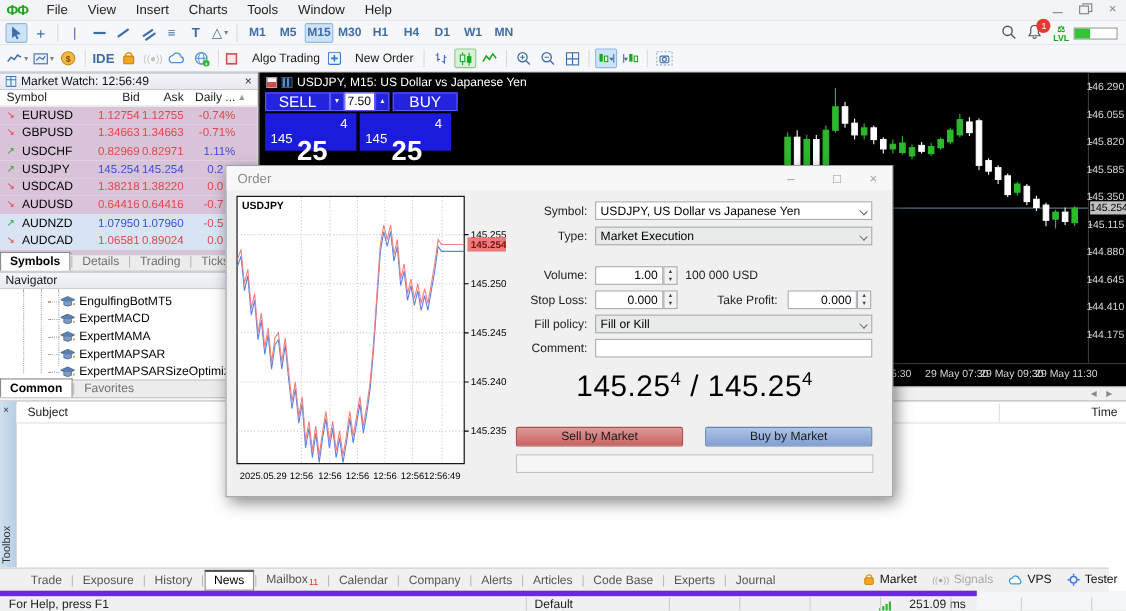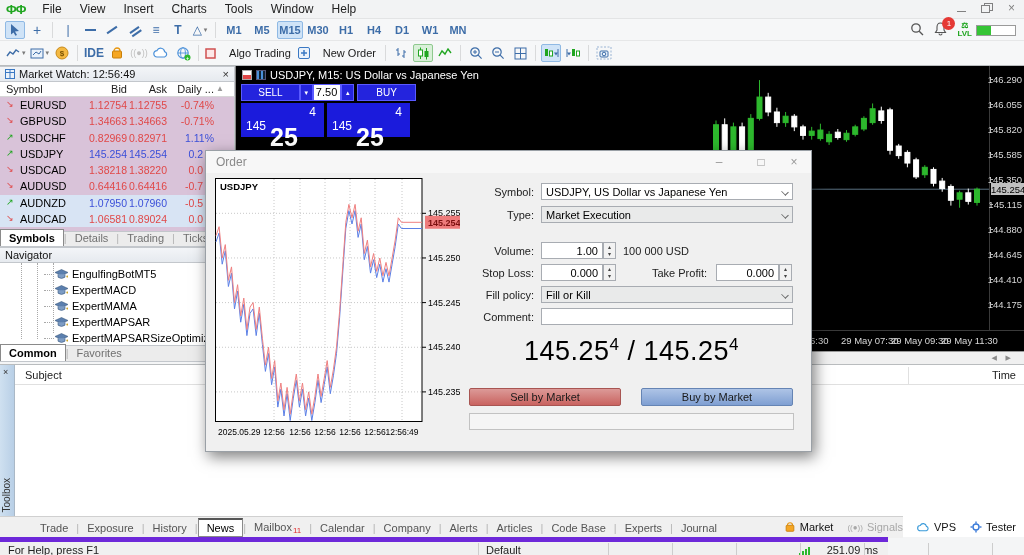--- a/index.html
+++ b/index.html
@@ -87,22 +87,22 @@
   #tb-strip { position:absolute; left:0; top:0; width:15px; height:151px; background:linear-gradient(90deg,#cfe0f0,#b8cfe6);
               border-right:1px solid #aab8c6; }
   #tb-strip-x { position:absolute; top:2px; left:3px; font-size:9px; color:#333; }
   #tb-strip-label { position:absolute; bottom:4px; left:1px; writing-mode:vertical-rl; transform:rotate(180deg);
                     font-size:10px; color:#333; }
   #tb-header { position:absolute; left:15px; top:2px; width:1009px; height:18px; background:#fff;
                border-bottom:1px solid #e0e0e0; }
   #tb-header .col-subject { position:absolute; left:10px; top:2px; color:#222; }
   #tb-header .col-time { position:absolute; right:8px; top:2px; color:#222; }
   #tb-header .coldiv { position:absolute; left:893px; top:0; width:1px; height:17px; background:#e0e0e0; }
-  #tb-tabs { position:absolute; left:0; top:151px; width:903px; height:22px; background:#f0f0f0;
-             border-top:1px solid #d0d0d0; display:flex; align-items:center; padding-left:32px; font-size:11px; color:#555; }
+  #tb-tabs { position:absolute; left:0; top:151px; width:1008px; height:22px; background:#f0f0f0;
+             border-top:1px solid #d0d0d0; display:flex; align-items:center; padding-left:20px; font-size:11px; color:#555; }
   #tb-tabs .ttab { padding:2px 8px; position:relative; }
   #tb-tabs .ttab.active { background:#fff; border:1px solid #8a8a8a; border-top:2px solid #555; color:#000; }
   #tb-tabs .tsep2 { color:#b5b5b5; }
   .mailbadge { color:#e03030; font-size:8px; vertical-align:-2px; margin-left:1px; }
   #tb-right { position:absolute; right:8px; top:151px; height:22px; display:flex; align-items:center; gap:14px;
               font-size:11px; color:#111; }
   #tb-right .dim { color:#a8a8a8; }
   .br-item { display:flex; align-items:center; gap:4px; }
 
   
@@ -115,21 +115,21 @@
   #lat-bars i { display:block; width:2px; background:#2db82d; }
 
   
   #chart { left:235px; top:66px; width:789px; height:298px; background:#000; border-left:1px solid #888; }
   #chart-title { position:absolute; left:6px; top:3px; display:flex; align-items:center; gap:4px; color:#fff;
                  font-size:11px; }
   .ct-ico1 { width:10px; height:10px; background:linear-gradient(#fff 50%,#e04848 50%); border:1px solid #aaa; }
   .ct-ico2 { width:10px; height:10px; background:repeating-linear-gradient(90deg,#4a90d9 0 2px,#123 2px 4px); border:1px solid #557; }
   #oneclick { position:absolute; left:5px; top:18px; width:175px; }
   .oc-row1 { display:flex; height:17px; }
-  .oc-btn { background:#2424dd; border:1px solid #5a5aff; color:#fff; font-size:10px; width:60px; text-align:center;
+  .oc-btn { background:#2424dd; border:1px solid #5a5aff; color:#fff; font-size:14px; width:60px; text-align:center;
             line-height:15px; }
   .oc-spin { background:#2424dd; border:1px solid #5a5aff; color:#fff; width:13px; font-size:7px; text-align:center; line-height:15px; }
   .oc-vol { background:#fff; color:#000; width:29px; font-size:11px; text-align:right; padding:1px 3px 0 0;
             border:1px solid #5a5aff; }
   .oc-row2 { display:flex; gap:3px; margin-top:2px; }
   .oc-price { background:#1b1bdc; width:83px; height:34px; color:#fff; position:relative; }
   .oc-p-sm { position:absolute; left:5px; bottom:4px; font-size:12px; }
   .oc-p-big { position:absolute; left:29px; top:20px; font-size:25px; font-weight:bold; }
   .oc-p-sup { position:absolute; right:8px; top:2px; font-size:12px; }
   #price-axis { position:absolute; left:753px; top:0; width:36px; height:264px; border-left:1px solid #3a3a3a; }

